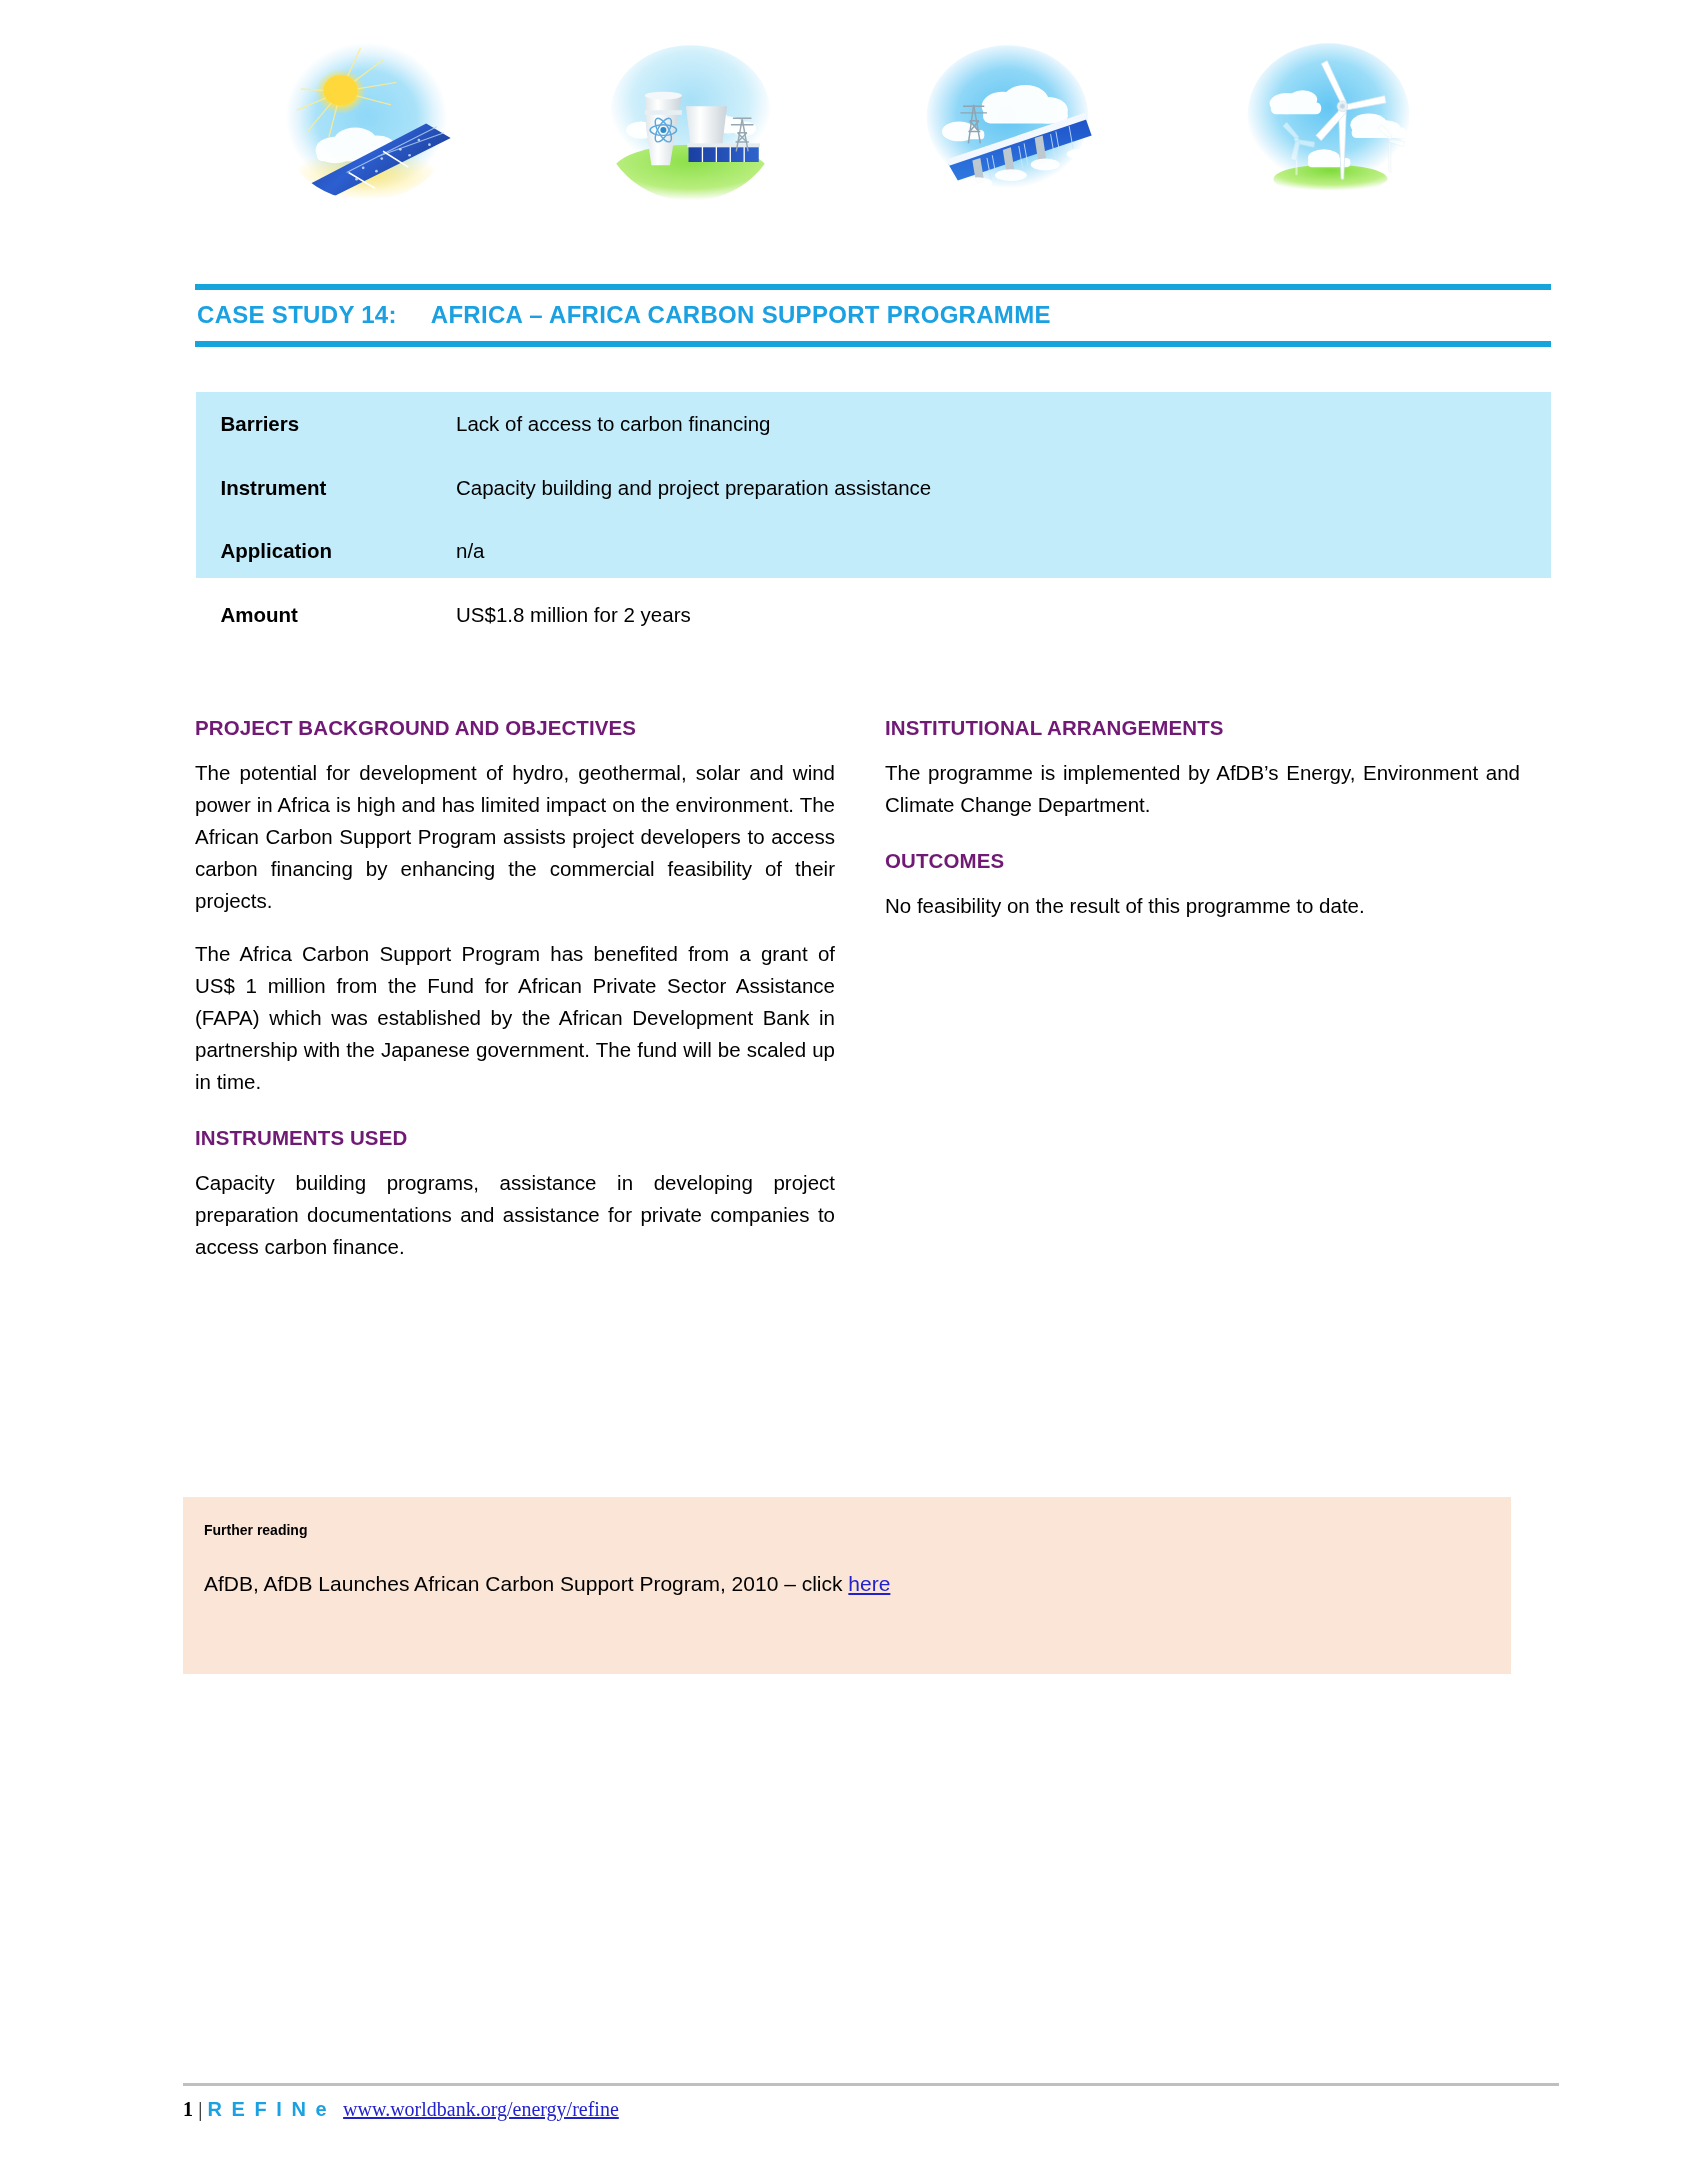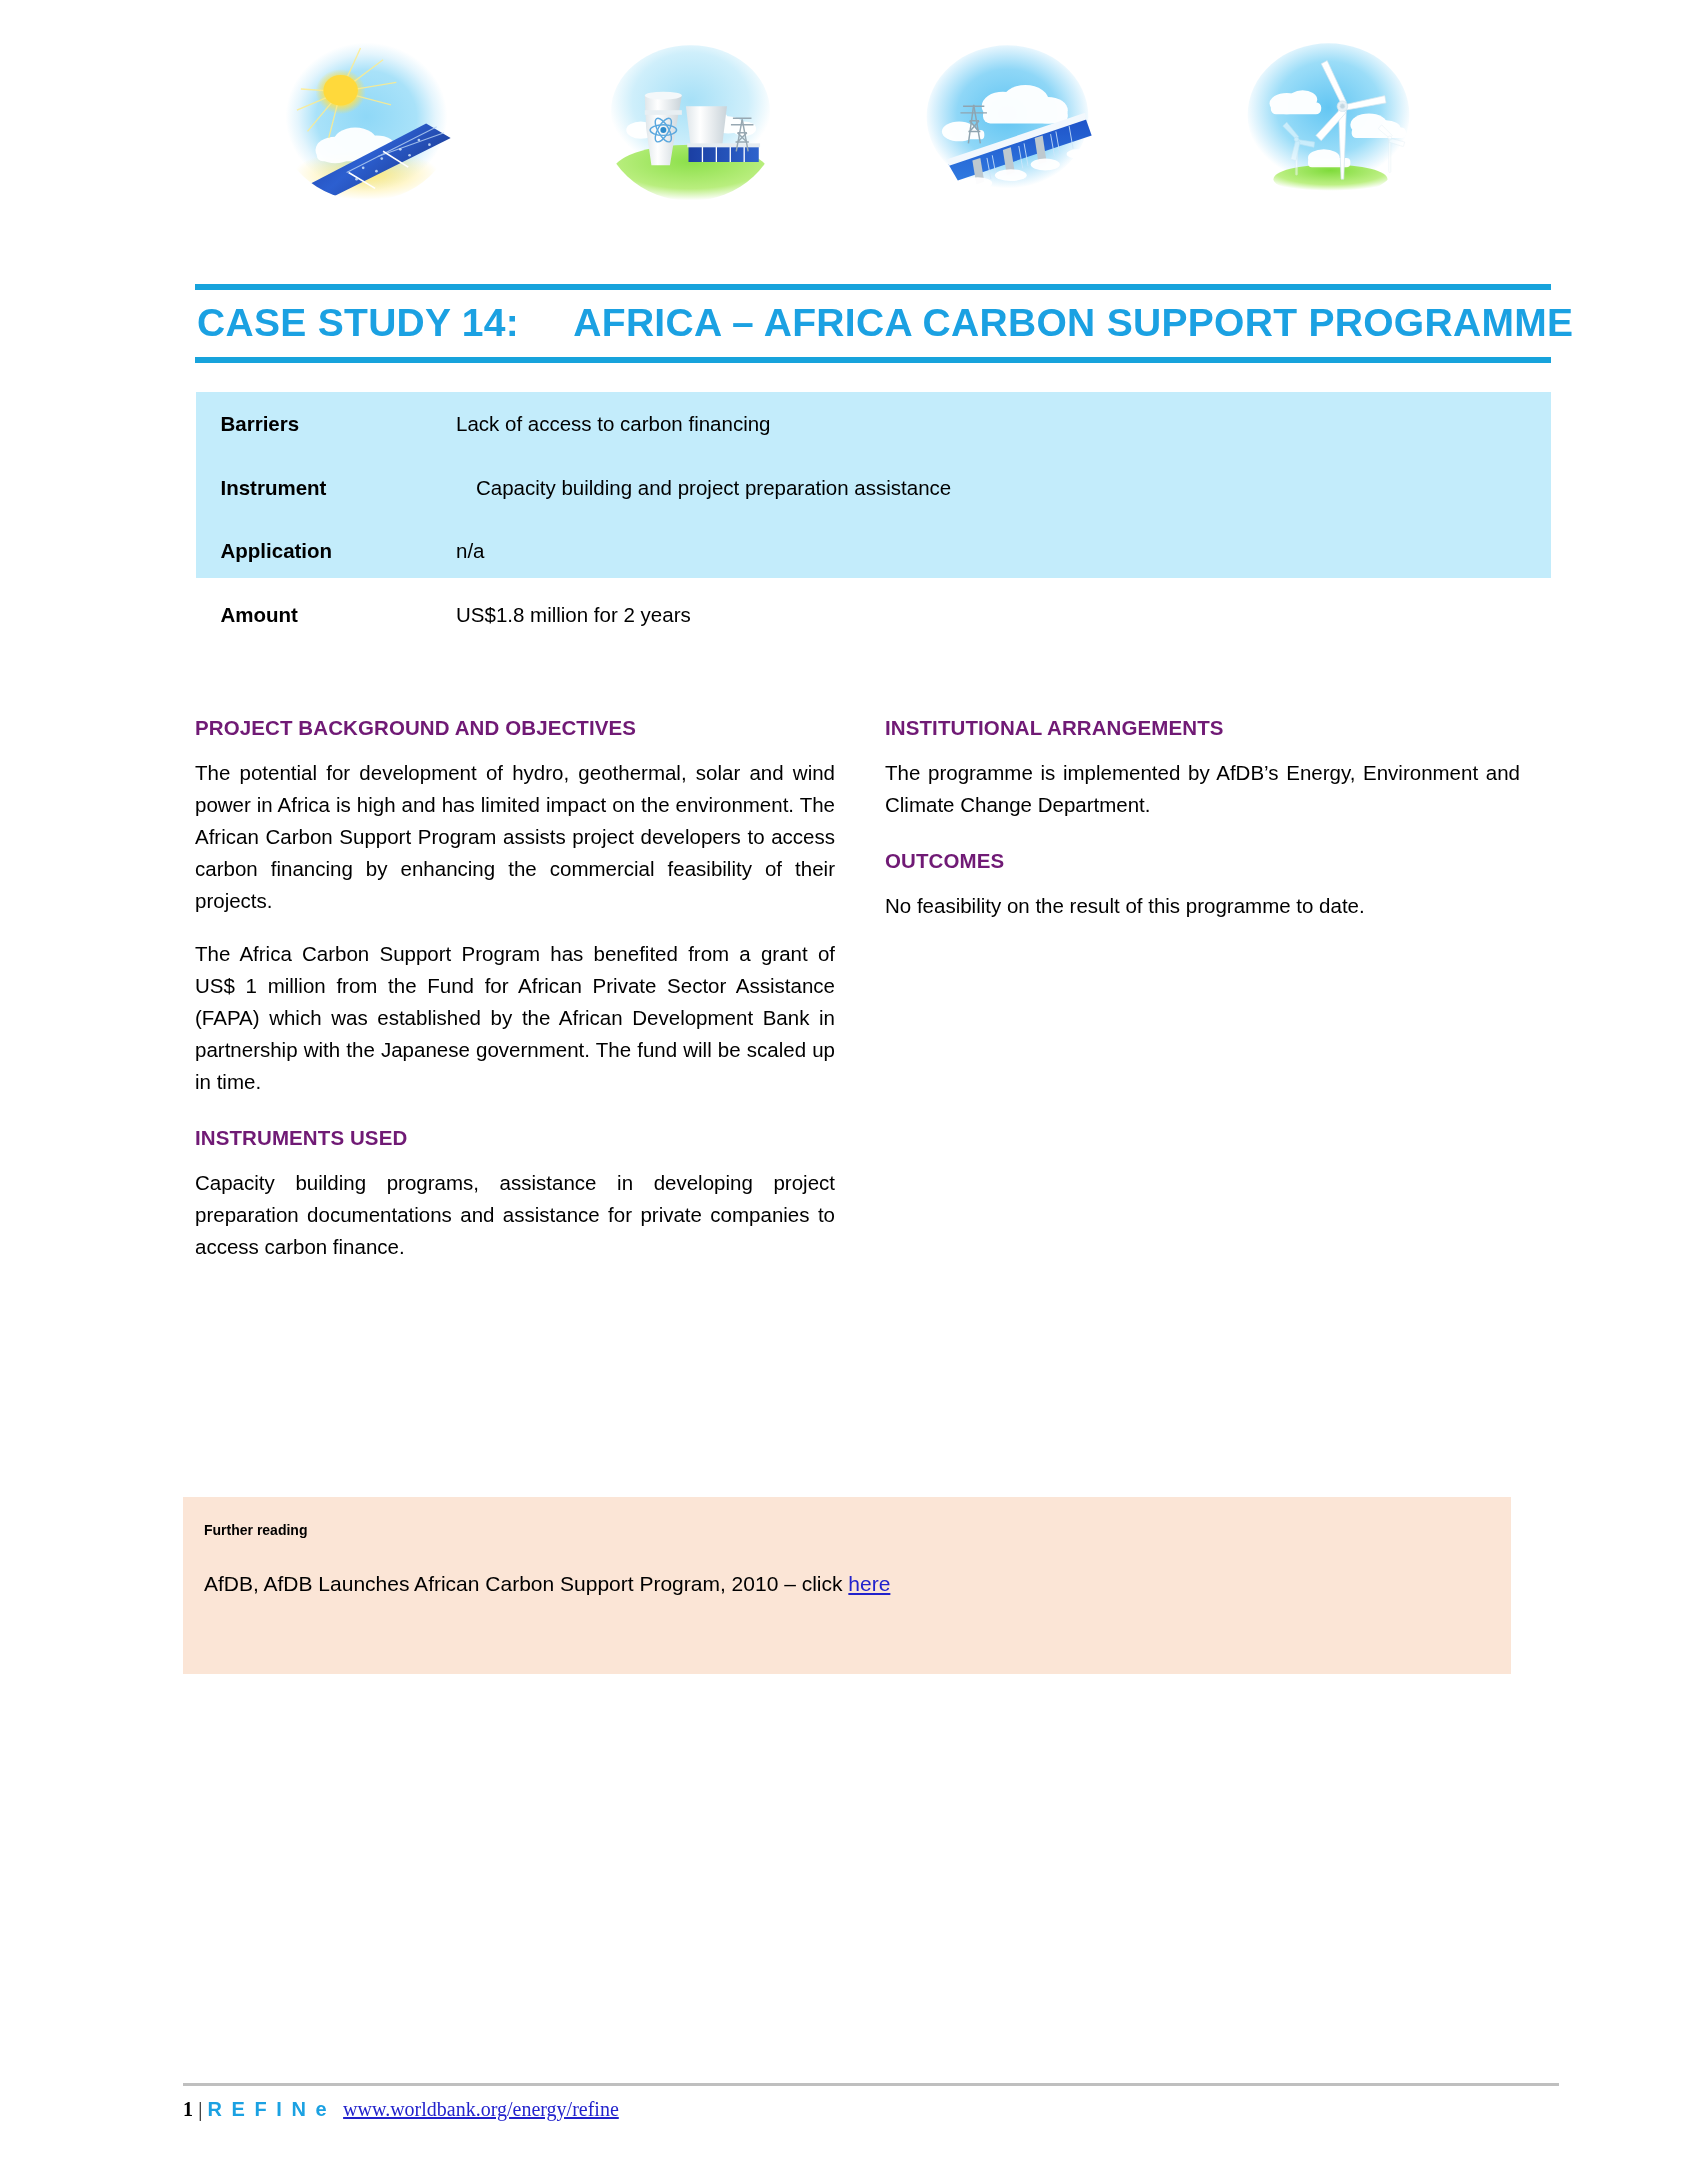--- a/index.html
+++ b/index.html
@@ -51,21 +51,21 @@
     width: 100%;
   }
   .title-rule-bottom {
     height: 6px;
     background: #17A3DC;
     width: 100%;
     margin-top: 2.6px;
   }
   .title-text {
     color: #1BA1E2;
-    font-size: 39px;
+    font-size: 24px;
     font-weight: bold;
     letter-spacing: 0.3px;
     padding: 10.6px 2px 10px 2px;
     white-space: pre;
   }
 
   
   .summary-box {
     position: absolute;
     left: 196px;
@@ -76,21 +76,21 @@
   }
   .summary-row {
     position: absolute;
     left: 0;
     width: 100%;
     height: 64px;
     display: flex;
     align-items: center;
   }
   .summary-row:nth-of-type(1) { top: 0px; }
-  .summary-row:nth-of-type(2) { top: 64px; gap: 20px; }
+  .summary-row:nth-of-type(2) { top: 64px; }
   .summary-row:nth-of-type(3) { top: 127px; }
   .summary-row:nth-of-type(4) { top: 191px; }
   .summary-label {
     width: 260px;
     padding-left: 24.5px;
     box-sizing: border-box;
     font-size: 20.5px;
     font-weight: bold;
   }
   .summary-value {

